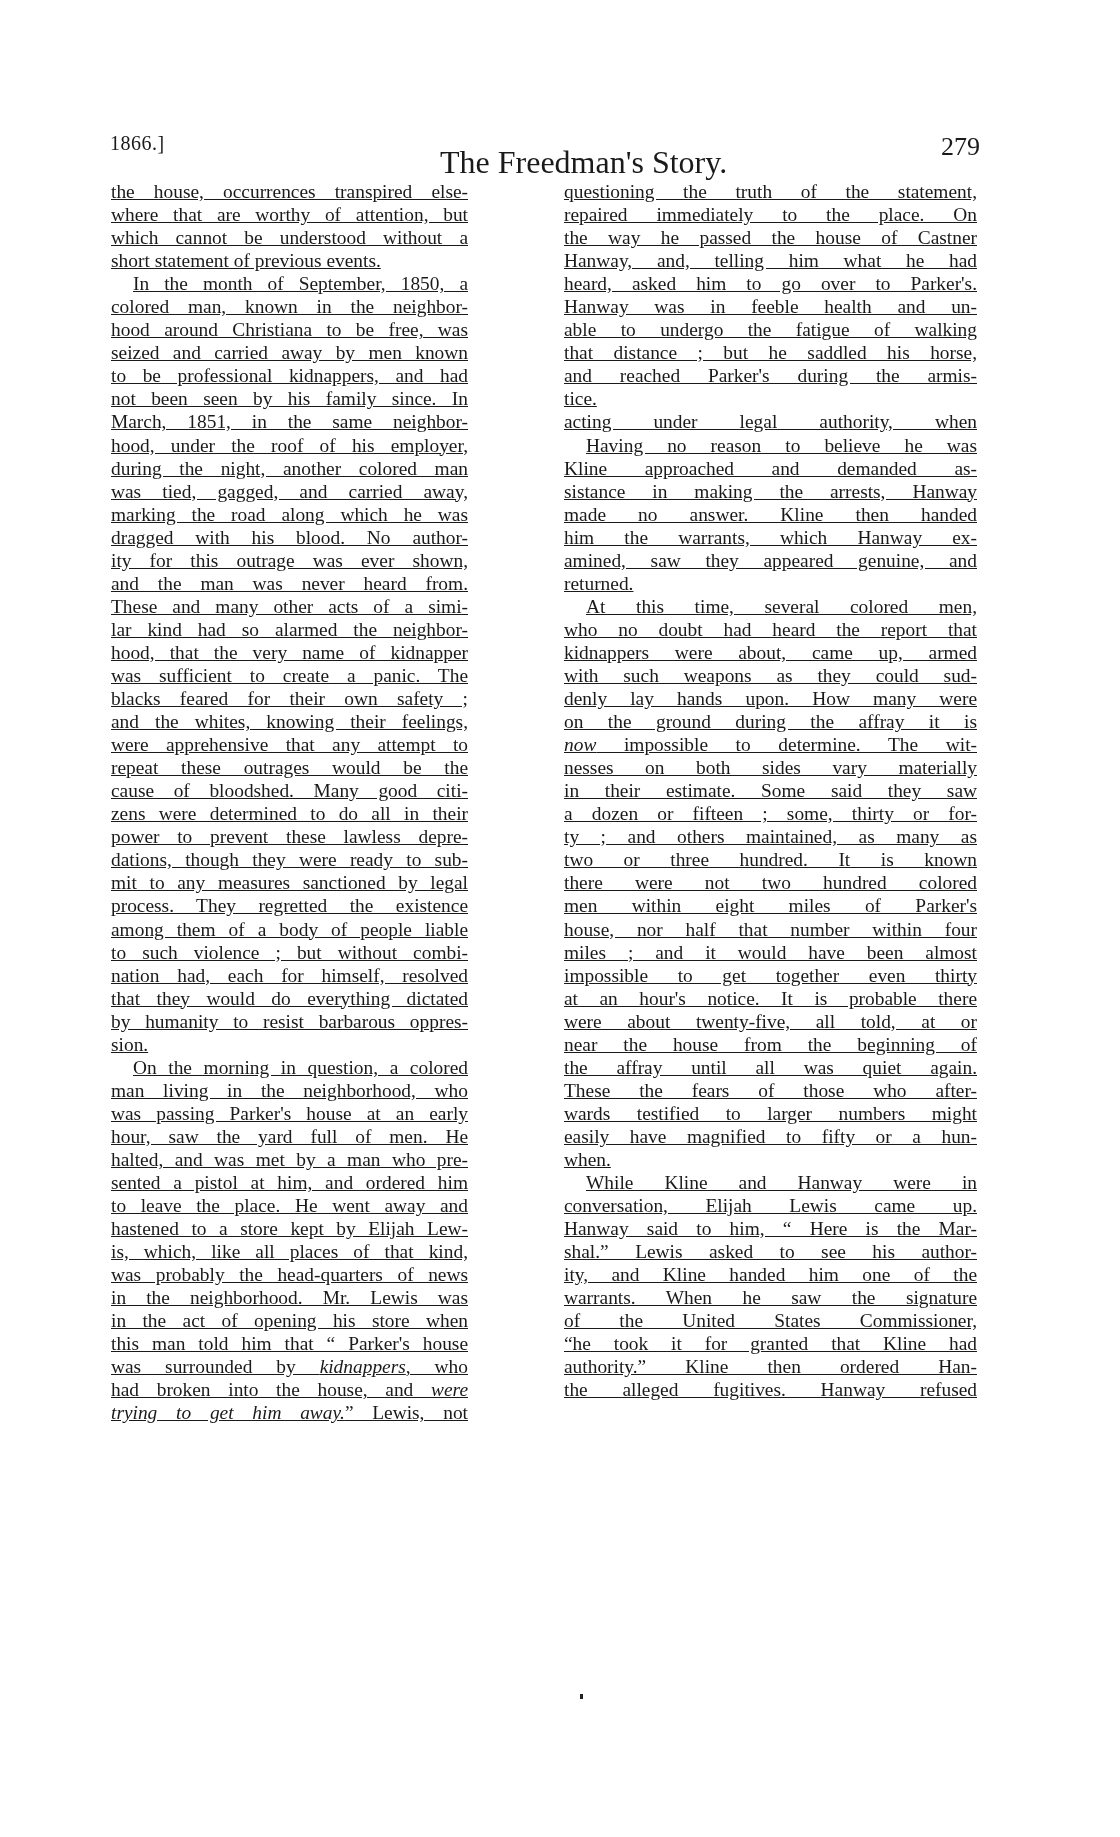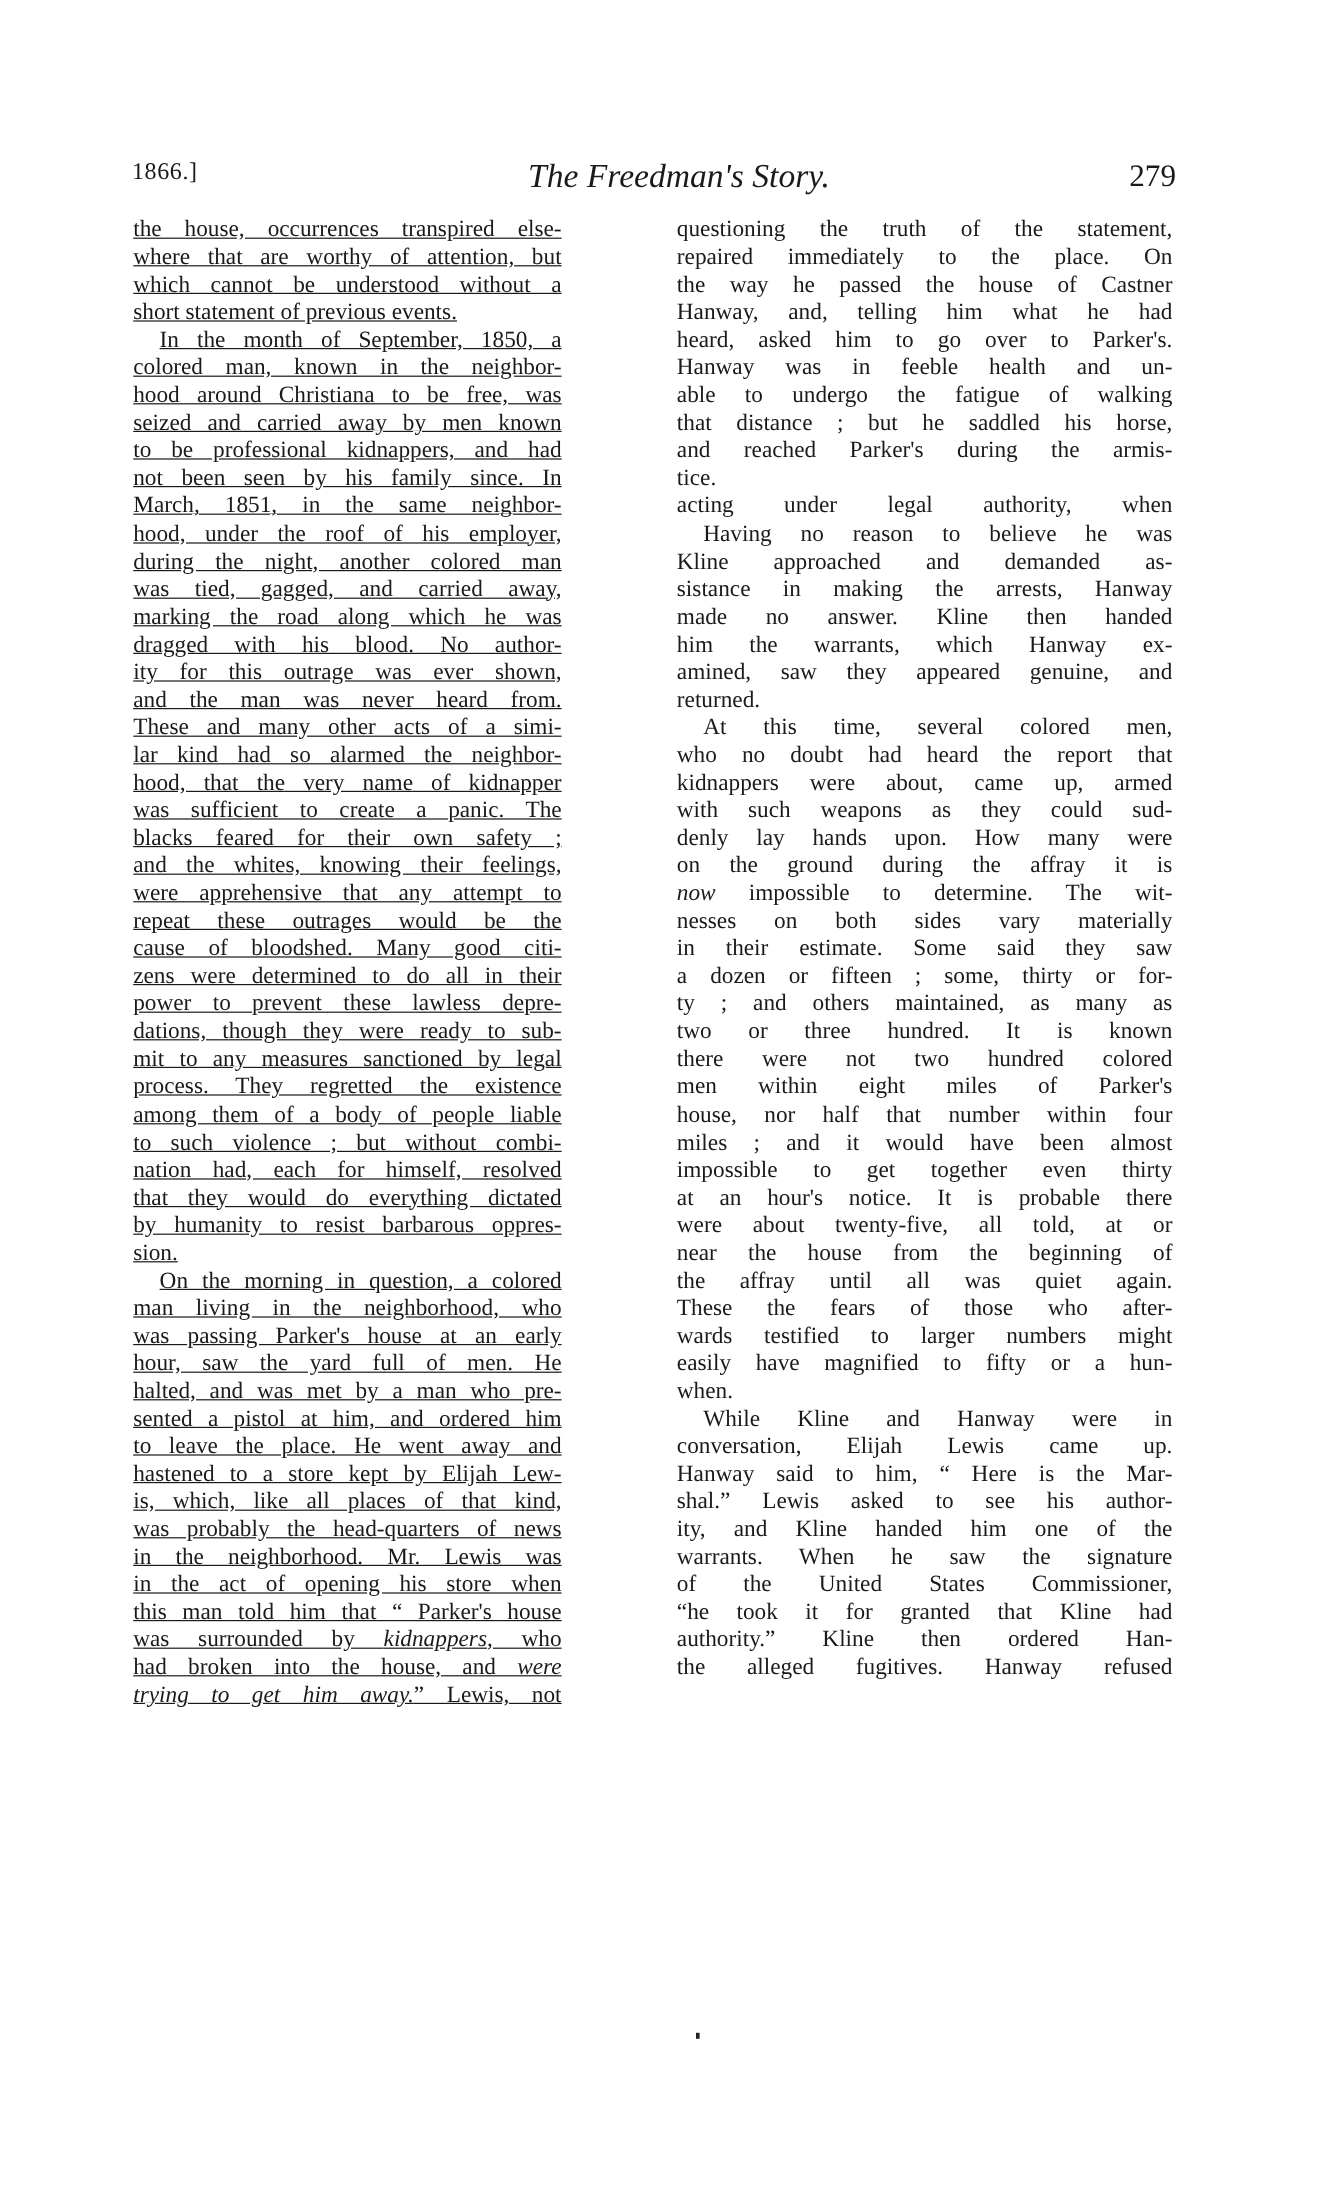--- a/index.html
+++ b/index.html
@@ -25,40 +25,39 @@
     .hdr-left {
       position: absolute;
       left: 0;
       top: 0;
       font-size: 20px;
       letter-spacing: 0.5px;
     }
     .hdr-center {
       position: absolute;
       left: 330px;
-      top: 0;
-      font-size: 28px;
-      font-style: italic;
+      top: 12px;
+      font-size: 32px;
     }
     .hdr-right {
       position: absolute;
       right: 0;
       top: 0;
       font-size: 26px;
       margin-left: 28px;
     }
     .column {
       position: absolute;
       top: 180px;
       width: 357px;
     }
     .col-left { left: 111px; text-decoration: underline; }
     .col-right { left: 564px; width: 413px; }
     .col-left .line { width: 357px; }
-    .col-right .line { width: 413px; }
+    .col-right .line { width: 413px; text-decoration: underline; }
     .line {
       display: block;
       height: 23.05px;
       line-height: 23.05px;
       font-size: 19.4px;
       white-space: nowrap;
       text-align: justify;
       text-align-last: justify;
       overflow: visible;
     }

